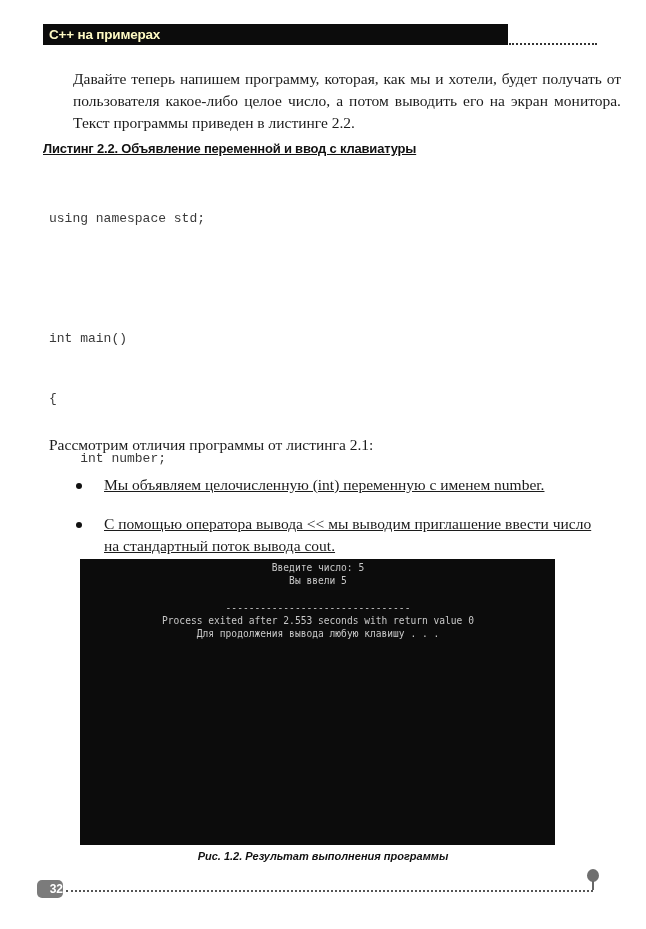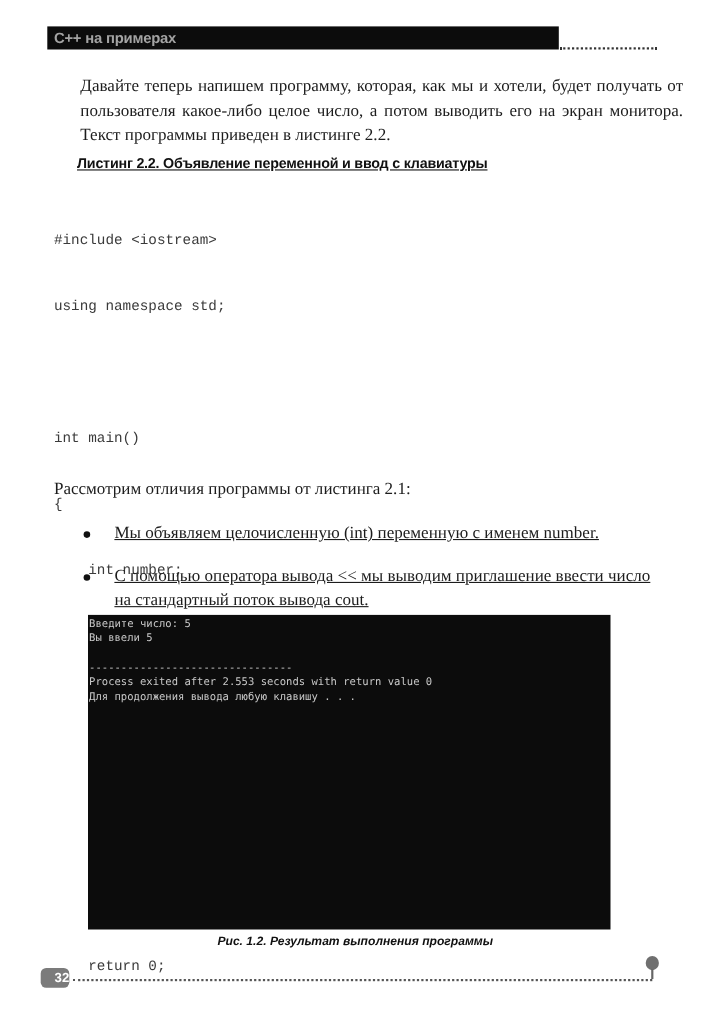--- a/index.html
+++ b/index.html
@@ -1,50 +1,50 @@
 <!DOCTYPE html>
 <html><head>
 <meta charset="utf-8">
 <style>
   html, body { margin: 0; padding: 0; background: #ffffff; }
   body { width: 646px; height: 929px; position: relative; overflow: hidden; color: #1a1a1a; }
   .header-bar {
     position: absolute; left: 43px; top: 24px; width: 465px; height: 21px;
-    background: #0c0c0c; color: #a3a3a3;
+    background: #0c0c0c; color: #fef9c3;
     font-family: "Liberation Sans", sans-serif; font-weight: bold; font-size: 13.5px;
     line-height: 21px; padding-left: 6px; box-sizing: border-box; letter-spacing: -0.2px;
   }
   .header-dots {
     position: absolute; left: 509px; top: 43px; width: 88px; height: 0;
     border-top: 2px dotted #333;
   }
   .para {
     position: absolute; left: 49px; width: 548px;
     font-family: "Liberation Serif", serif; font-size: 15.5px; line-height: 22px;
     text-align: justify; margin: 0; color: #1c1c1c;
   }
   .listing-title {
-    position: absolute; left: 70px; top: 141px;
+    position: absolute; left: 43px; top: 141px;
     font-family: "Liberation Sans", sans-serif; font-weight: bold; font-size: 13px;
     text-decoration: underline; color: #111; letter-spacing: -0.2px;
   }
   .code {
     position: absolute; left: 49px; top: 169px;
     font-family: "Liberation Mono", monospace; font-size: 13px; line-height: 20px;
     color: #3a3a3a; white-space: pre; margin: 0;
   }
   .code .line { display: block; height: 20px; }
   .bullet-list { position: absolute; left: 49px; top: 474px; width: 548px; margin: 0; padding: 0; list-style: none;
     font-family: "Liberation Serif", serif; font-size: 15.5px; line-height: 22px; color: #1c1c1c; }
   .bullet-item { position: relative; padding-left: 55px; margin-bottom: 17px; text-decoration: underline; }
   .bullet-dot { position: absolute; left: 27px; top: 9px; width: 6px; height: 6px; border-radius: 50%; background: #111; }
   .terminal {
     position: absolute; left: 80px; top: 559px; width: 475px; height: 286px;
     background: #0c0c0c; box-sizing: border-box; padding: 2px 0 0 1px;
-    font-family: "DejaVu Sans Mono", monospace; font-size: 9.6px; line-height: 13.2px; color: #c8c8c8;
+    font-family: "DejaVu Sans Mono", monospace; font-size: 9.6px; line-height: 13.2px; color: #c8c8c8; text-align: center;
   }
   .terminal .tline { display: block; white-space: pre; height: 13.2px; }
   .caption {
     position: absolute; left: 0; width: 646px; top: 850px; text-align: center;
     font-family: "Liberation Sans", sans-serif; font-weight: bold; font-style: italic; font-size: 11px; color: #111;
   }
   .page-badge {
     position: absolute; left: 37px; top: 880px; width: 26px; height: 18px;
     background: #7b7b7b; border-radius: 5px; color: #ffffff;
     font-family: "Liberation Sans", sans-serif; font-weight: bold; font-size: 12px;
@@ -68,21 +68,20 @@
 <div class="header-bar">
   <span>C++ на примерах</span>
 </div>
 <div class="header-dots"></div>
 
 <p class="para" style="top:68px;margin-left:24px;">Давайте теперь напишем программу, которая, как мы и хотели, будет получать от пользователя какое-либо целое число, а потом выводить его на экран монитора. Текст программы приведен в листинге 2.2.</p>
 
 <div class="listing-title">Листинг 2.2. Объявление переменной и ввод с клавиатуры</div>
 
 <div class="code">
-  <span class="line">#include &lt;iostream&gt;</span>
   <span class="line">using namespace std;</span>
   <span class="line"></span>
   <span class="line">int main()</span>
   <span class="line">{</span>
   <span class="line">    int number;</span>
   <span class="line"></span>
   <span class="line">    cout &lt;&lt; "Введите число: ";</span>
   <span class="line">    cin &gt;&gt; number;</span>
   <span class="line"></span>
   <span class="line">    cout &lt;&lt; "Вы ввели " &lt;&lt; number &lt;&lt; endl;</span>

